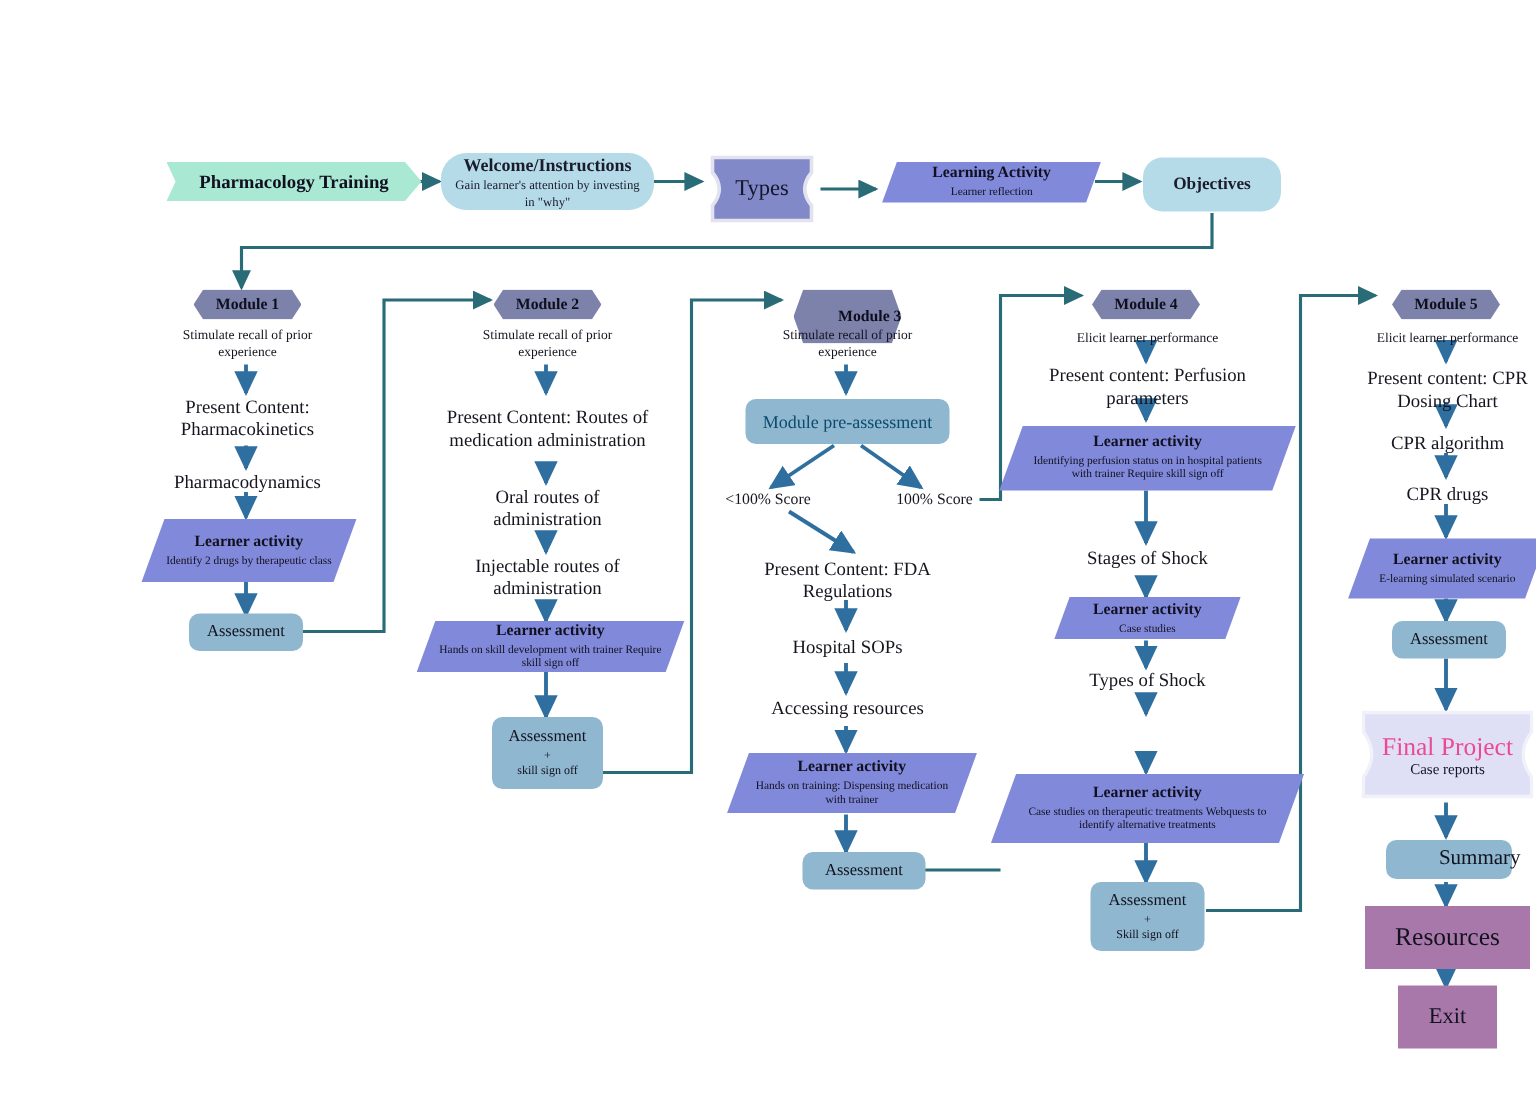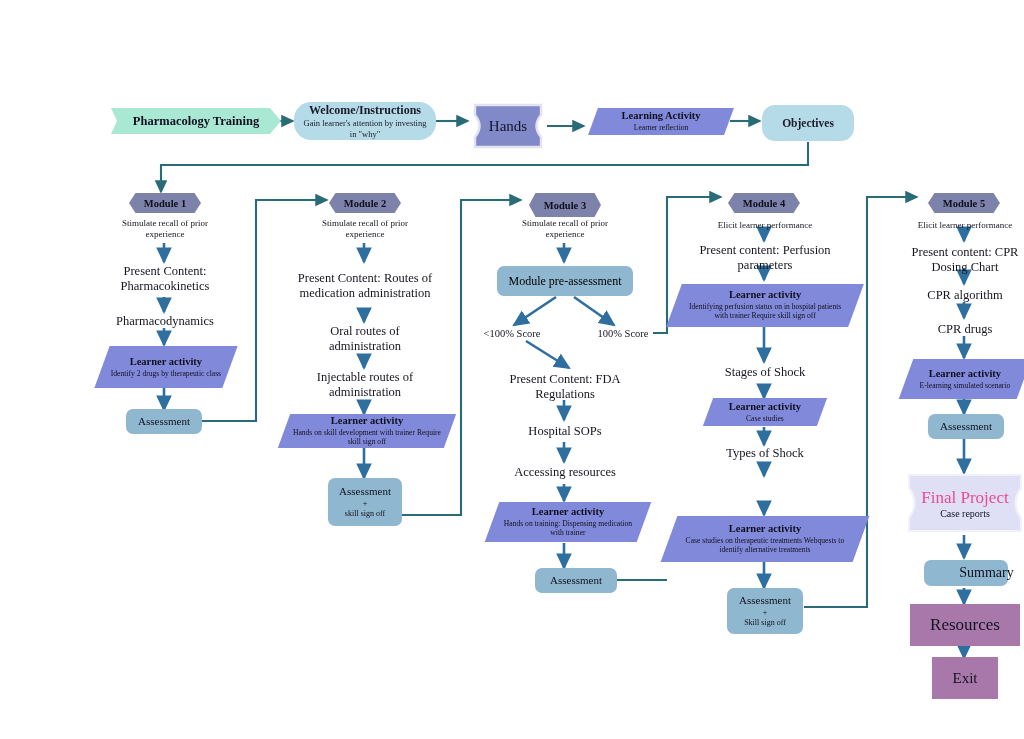--- a/index.html
+++ b/index.html
@@ -46,21 +46,21 @@
   .para > .pc{transform:skewX(20deg);display:flex;flex-direction:column;
               align-items:center;justify-content:center;width:100%;}
   .para .t1{font-weight:bold;font-size:10.5px;color:#10101e;line-height:1.2;}
   .para .t2{font-size:7.6px;color:#11111e;line-height:1.3;}
 
   
   .sbox{background:#8fb7cf;border-radius:7px;}
   .sbox .t1{font-size:11px;color:#12121f;line-height:1.25;}
   .sbox .t2{font-size:8px;color:#12121f;line-height:1.25;}
 
-  .preassess{background:#8fb7cf;border-radius:7px;font-size:12px;color:#000000;text-align:center;}
+  .preassess{background:#8fb7cf;border-radius:7px;font-size:12px;color:#0c4a6e;text-align:center;}
   .summary{background:#8fb7cf;border-radius:7px;font-size:14px;color:#12121f;padding-left:41px;}
 
   
   .purp{background:#a878ab;}
   .purp.big{font-size:17px;color:#13131f;}
   .purp.small{font-size:15px;color:#13131f;}
 
   .scorelbl{font-size:10.5px;color:#15151f;}
 </style>
 </head>
@@ -157,21 +157,21 @@
   <div class="node capsule" style="left:250px;top:102px;width:142px;height:38px;">
     <span class="t1">Welcome/Instructions</span>
     <span class="t2" style="width:126px;">Gain learner's attention by investing in "why"</span>
   </div>
 
   <div class="cartouche" style="left:428px;top:102px;width:72px;height:48px;">
     <svg width="72" height="48" viewBox="0 0 72 48">
       <path d="M3,3 L69,3 L69,13 Q60,24 69,35 L69,45 L3,45 L3,35 Q12,24 3,13 Z" fill="#8189c8" stroke="#e3e3ef" stroke-width="2.4"></path>
     </svg>
     <div class="inner">
-      <span style="font-size:15px;color:#14142a;">Hands</span>
+      <span style="font-size:15px;color:#14142a;">Types</span>
     </div>
   </div>
 
   <div class="node para" style="left:549px;top:108px;width:136px;height:27px;">
     <div class="pc">
       <span class="t1">Learning Activity</span>
       <span class="t2">Learner reflection</span>
     </div>
   </div>
 
@@ -207,21 +207,21 @@
       <span class="t1">Learner activity</span>
       <span class="t2" style="width:156px;">Hands on skill development with trainer Require skill sign off</span>
     </div>
   </div>
   <div class="node sbox" style="left:284px;top:478px;width:74px;height:48px;">
     <span class="t1">Assessment</span>
     <span class="t2">+</span>
     <span class="t2">skill sign off</span>
   </div>
 
-  <div class="node hex" style="left:485px;top:193px;width:72px;height:24px;">
+  <div class="node hex" style="left:485px;top:193px;width:72px;height:36px;align-items:flex-end;">
     <span>Module 3</span>
   </div>
   <div class="node plain small" style="left:458px;top:216px;width:126px;height:26px;">Stimulate recall of prior experience</div>
   <div class="node preassess" style="left:453px;top:266px;width:136px;height:30px;">
     <span>Module pre-assessment</span>
   </div>
   <div class="node scorelbl" style="left:430px;top:326px;width:76px;height:14px;">&lt;100% Score</div>
   <div class="node scorelbl" style="left:546px;top:326px;width:66px;height:14px;">100% Score</div>
   <div class="node plain big" style="left:455px;top:370px;width:132px;height:34px;">Present Content: FDA Regulations</div>
   <div class="node plain big" style="left:455px;top:423px;width:132px;height:17px;">Hospital SOPs</div>

